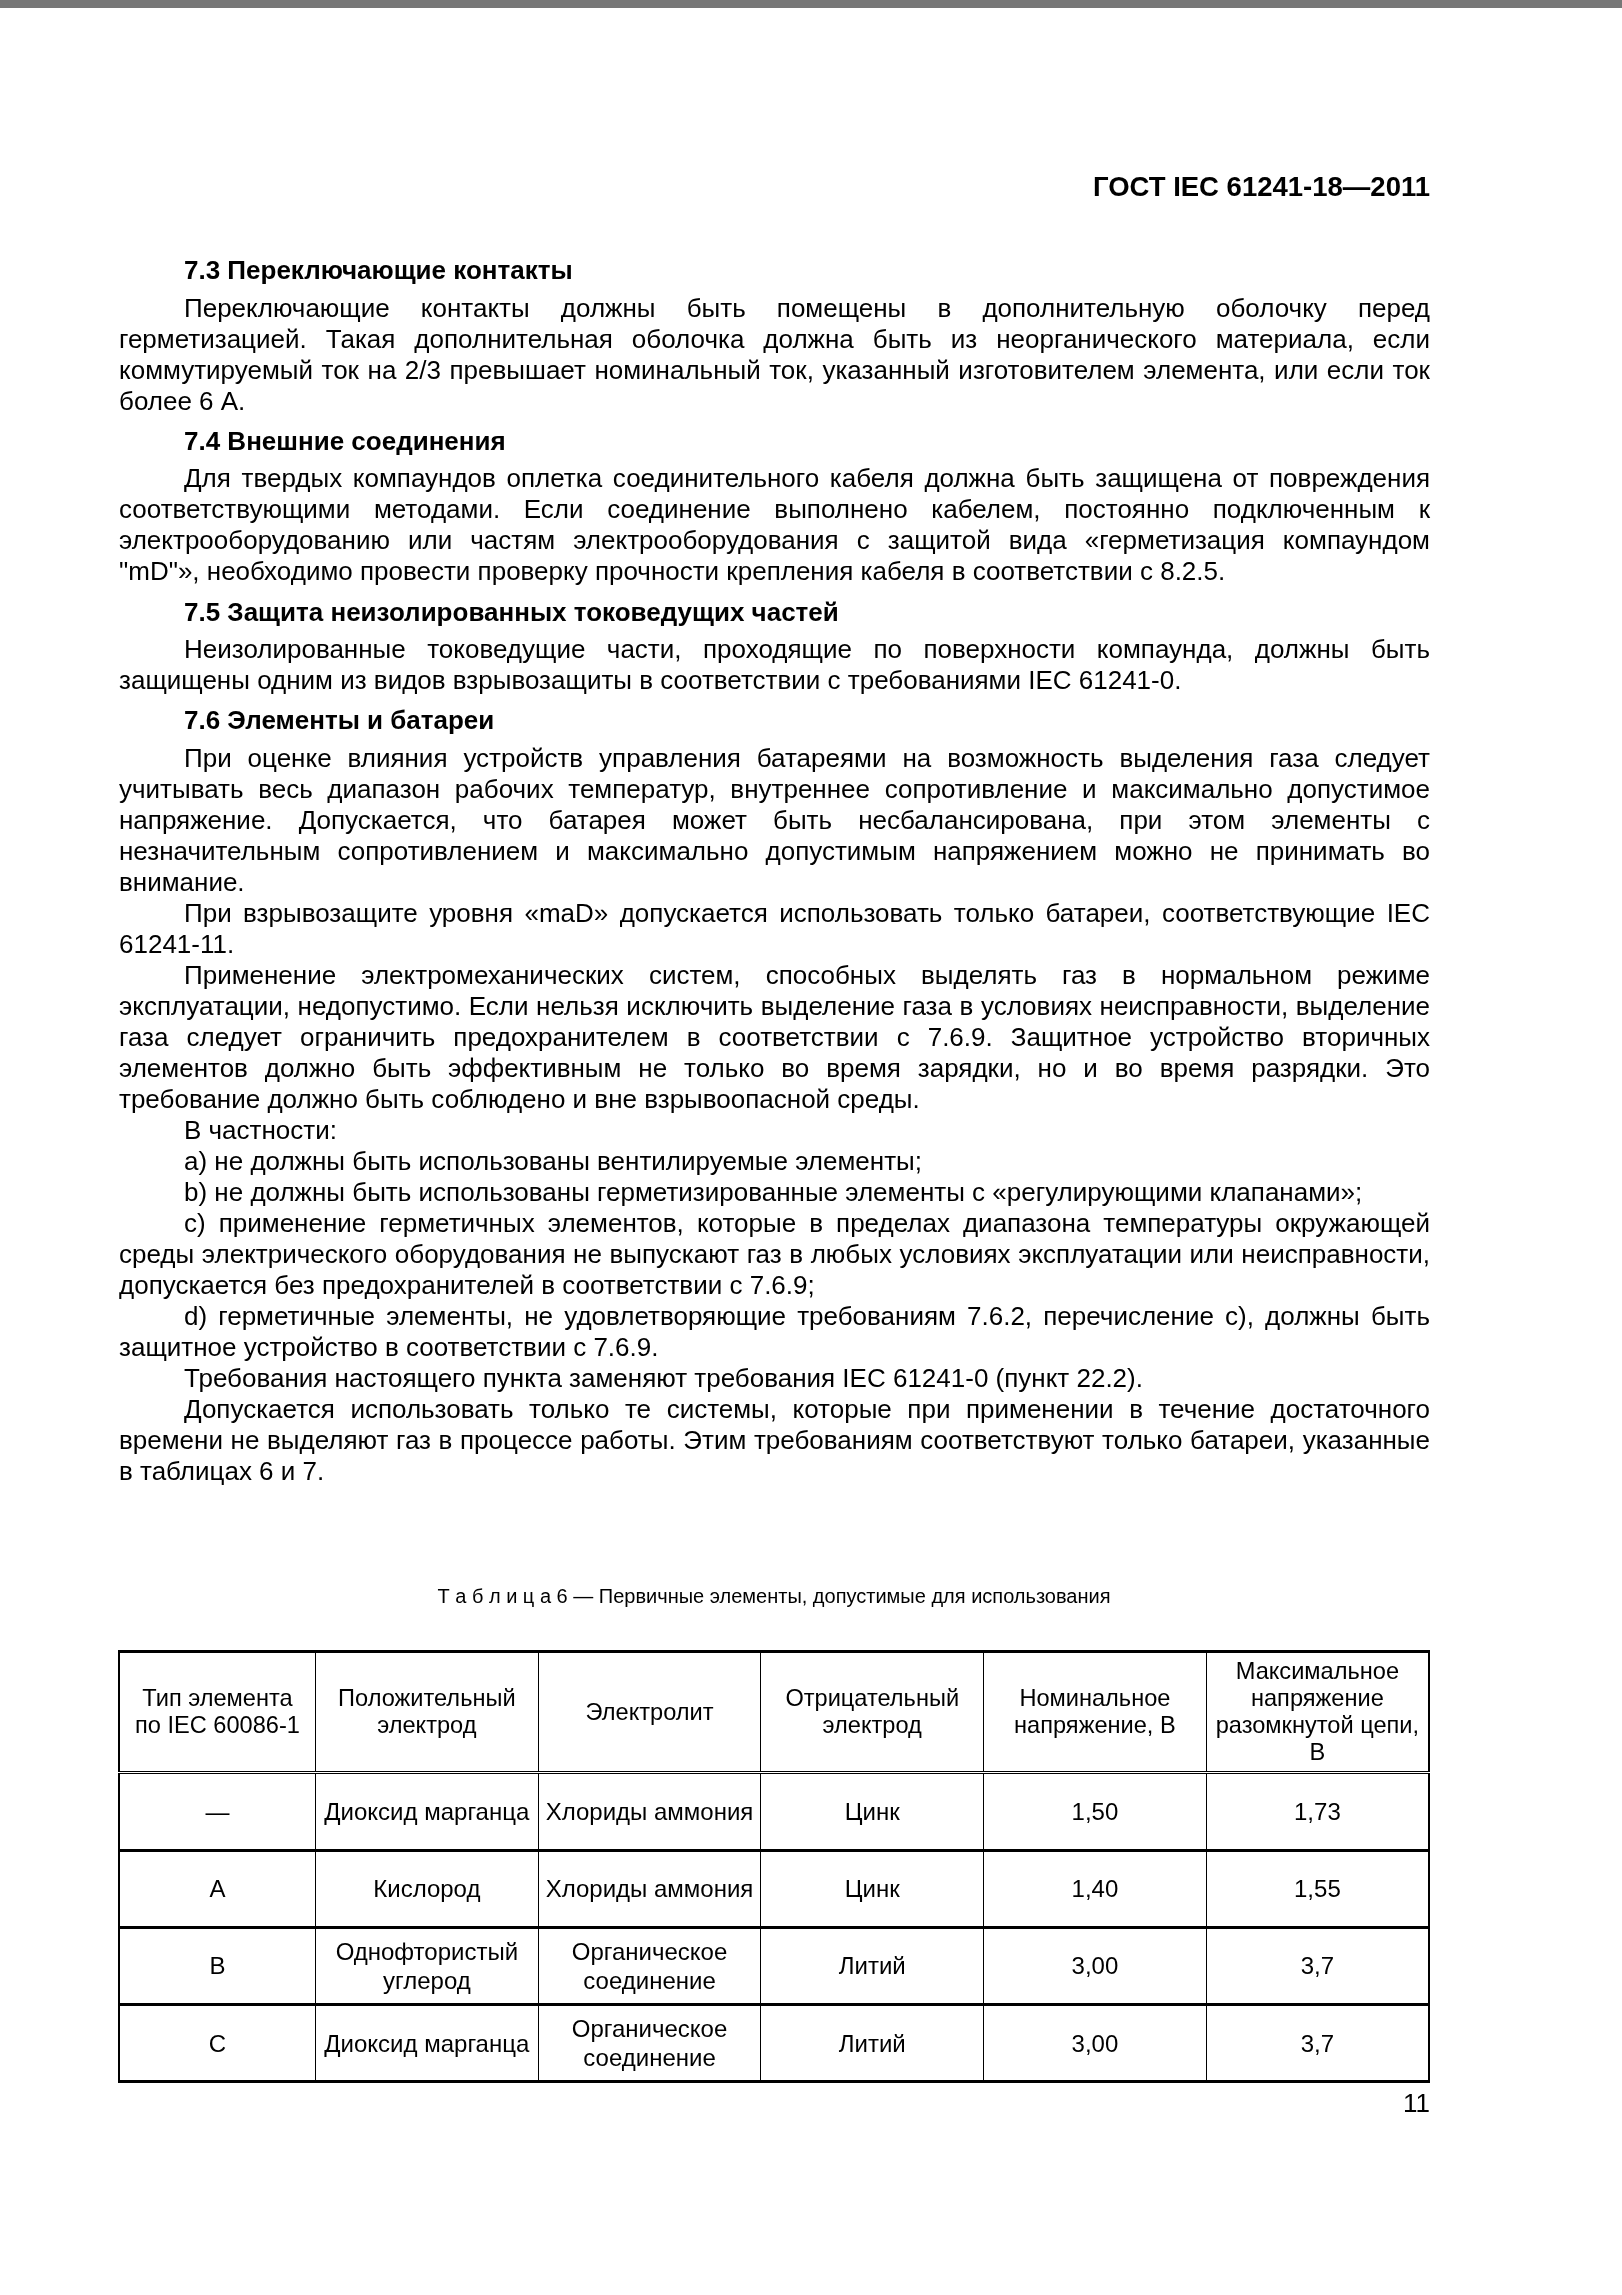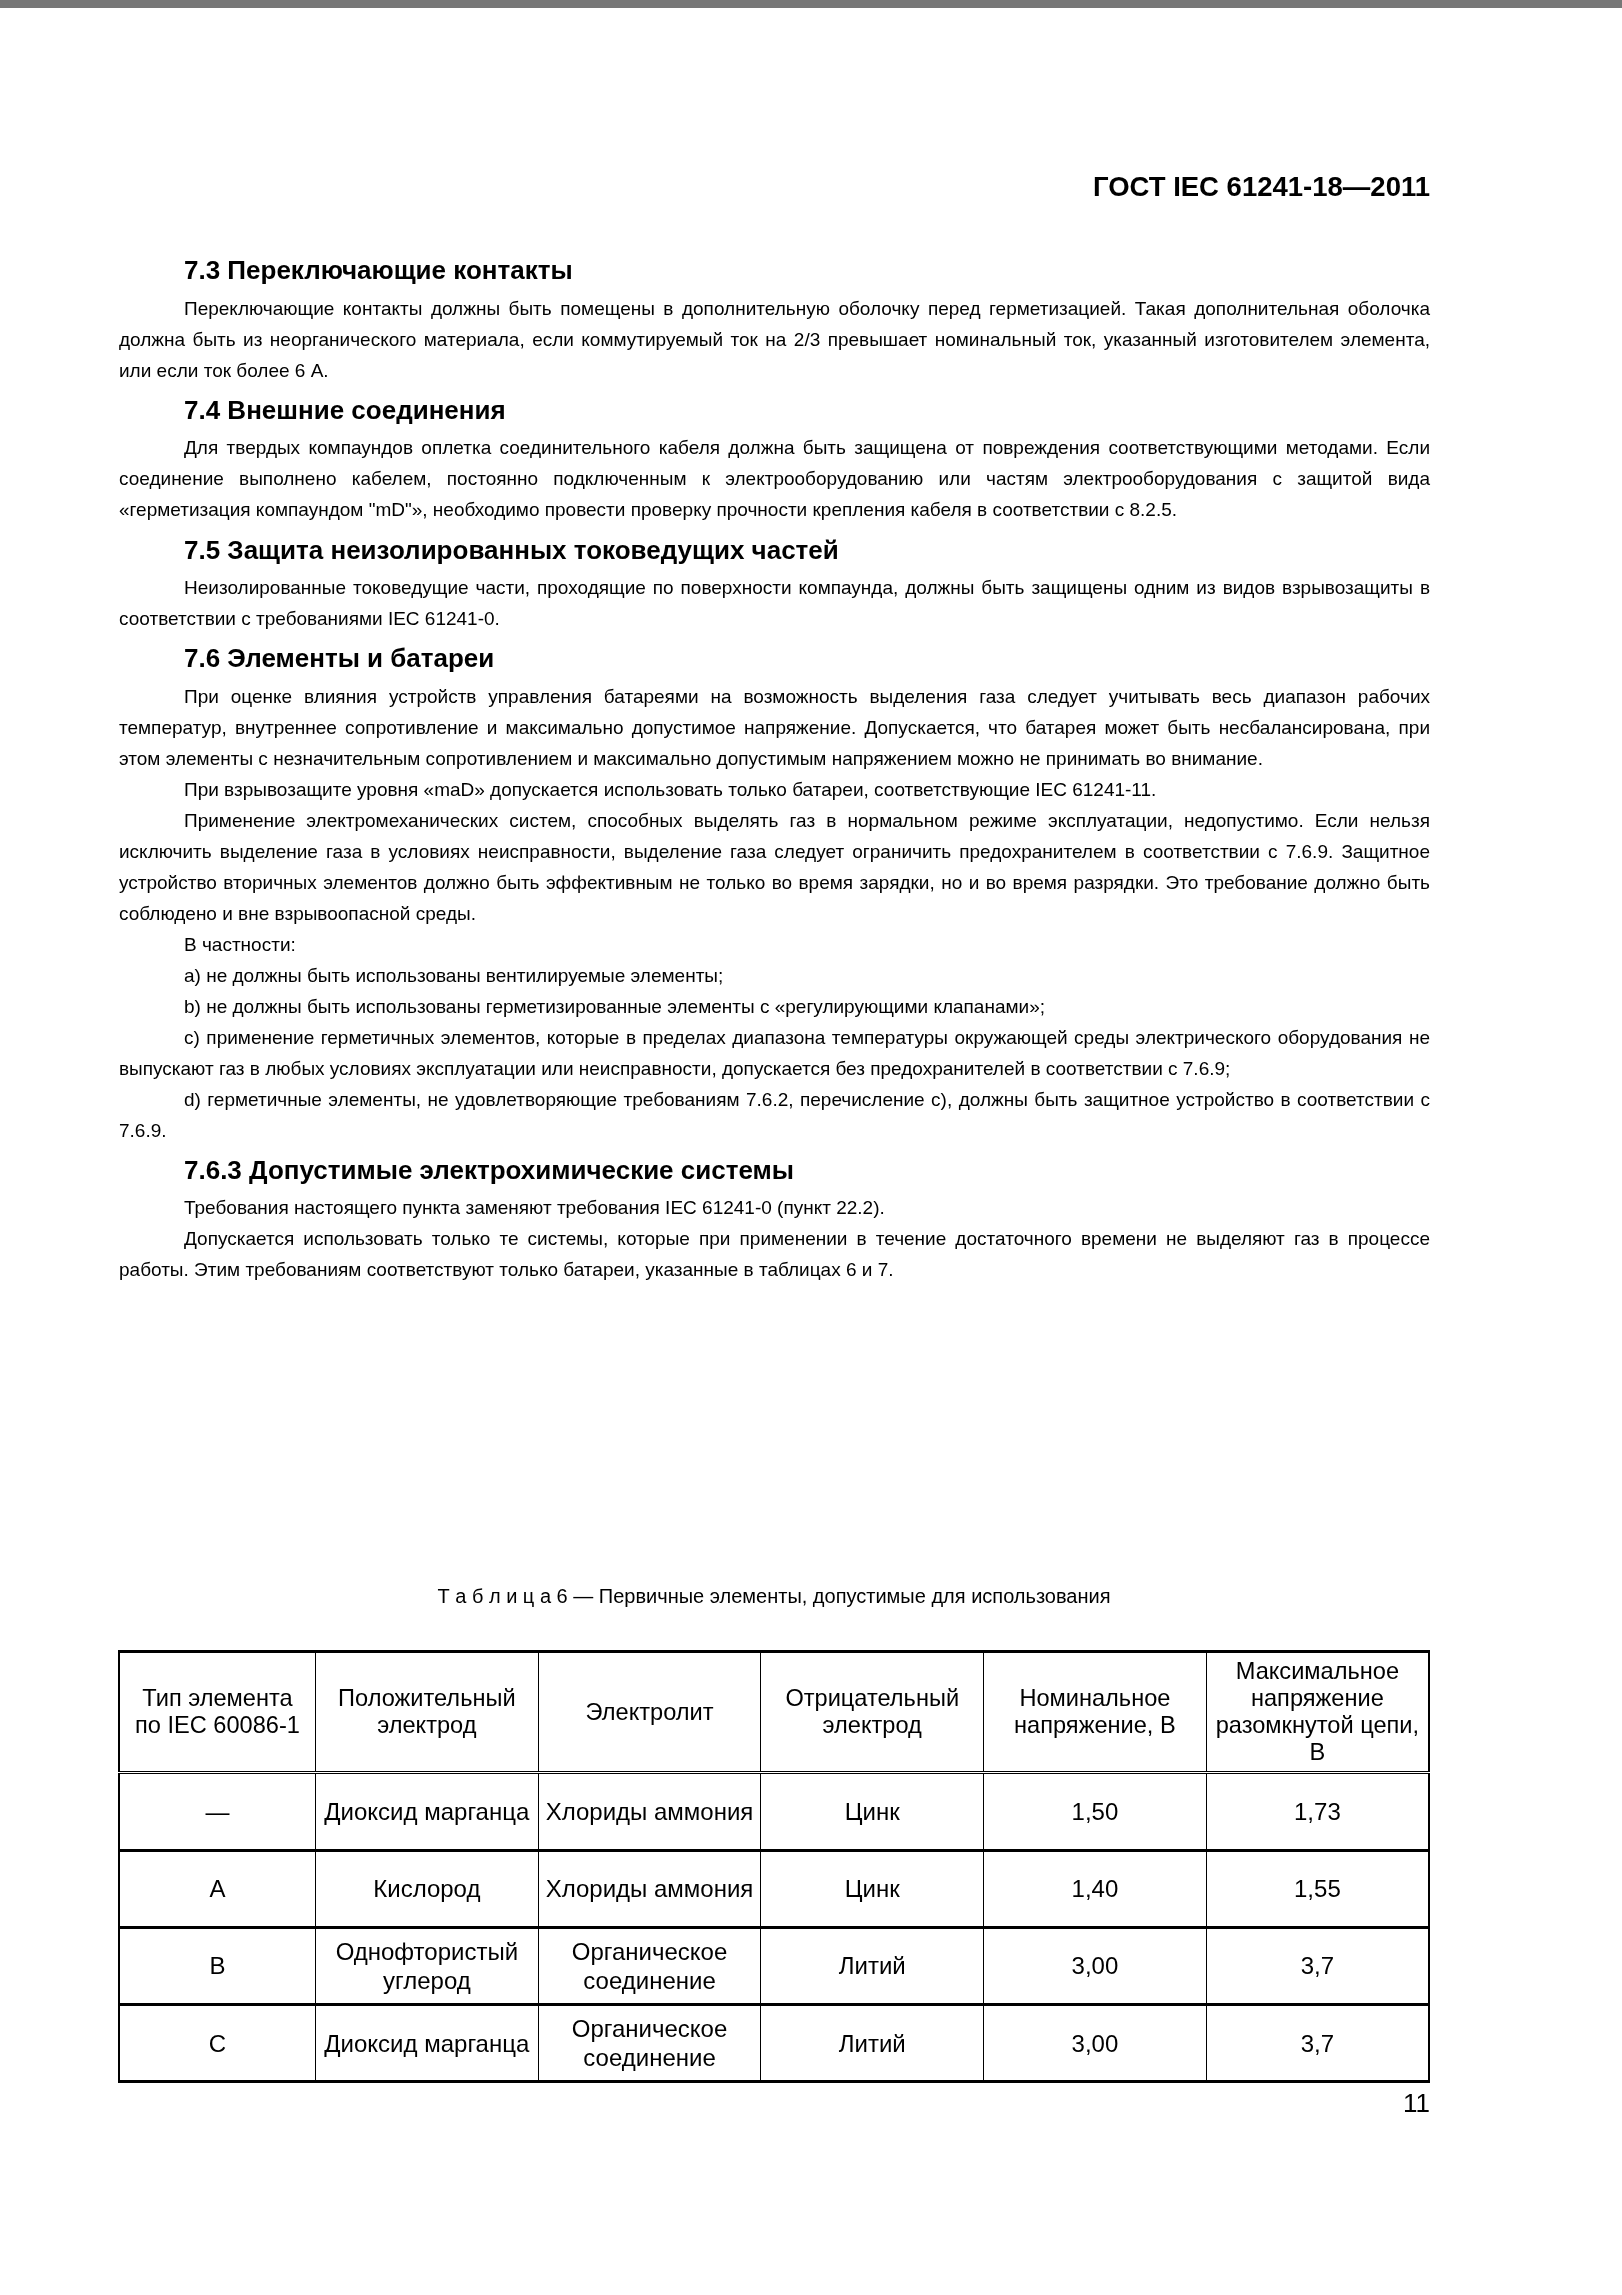--- a/index.html
+++ b/index.html
@@ -30,21 +30,21 @@
   }
   .content h2 {
     font-size: 26px;
     line-height: 31px;
     font-weight: bold;
     margin: 9.2px 0 6.5px 0;
     text-indent: 65px;
     text-align: left;
   }
   .content p {
-    font-size: 19px;
+    font-size: 26px;
     line-height: 31px;
     margin: 0;
     text-indent: 65px;
     text-align: justify;
   }
   .table-section {
     position: absolute;
     top: 1574px;
     left: 118px;
     width: 1312px;
@@ -119,21 +119,20 @@
     <p>При оценке влияния устройств управления батареями на возможность выделения газа следует учитывать весь диапазон рабочих температур, внутреннее сопротивление и максимально допустимое напряжение. Допускается, что батарея может быть несбалансирована, при этом элементы с незначительным сопротивлением и максимально допустимым напряжением можно не принимать во внимание.</p>
     <p>При взрывозащите уровня «maD» допускается использовать только батареи, соответствующие IEC 61241-11.</p>
 
     <p>Применение электромеханических систем, способных выделять газ в нормальном режиме эксплуатации, недопустимо. Если нельзя исключить выделение газа в условиях неисправности, выделение газа следует ограничить предохранителем в соответствии с 7.6.9. Защитное устройство вторичных элементов должно быть эффективным не только во время зарядки, но и во время разрядки. Это требование должно быть соблюдено и вне взрывоопасной среды.</p>
     <p>В частности:</p>
     <p>a) не должны быть использованы вентилируемые элементы;</p>
     <p>b) не должны быть использованы герметизированные элементы с «регулирующими клапанами»;</p>
     <p>c) применение герметичных элементов, которые в пределах диапазона температуры окружающей среды электрического оборудования не выпускают газ в любых условиях эксплуатации или неисправности, допускается без предохранителей в соответствии с 7.6.9;</p>
     <p>d) герметичные элементы, не удовлетворяющие требованиям 7.6.2, перечисление c), должны быть защитное устройство в соответствии с 7.6.9.</p>
 
-    <h2>7.6.3 Допустимые электрохимические системы</h2>
     <p>Требования настоящего пункта заменяют требования IEC 61241-0 (пункт 22.2).</p>
     <p>Допускается использовать только те системы, которые при применении в течение достаточного времени не выделяют газ в процессе работы. Этим требованиям соответствуют только батареи, указанные в таблицах 6 и 7.</p>
   </div>
 
   <div class="table-section">
     <div class="table-caption">Т а б л и ц а   6 — Первичные элементы, допустимые для использования</div>
 
     <table class="t6">
       <colgroup>
         <col style="width:15%">

